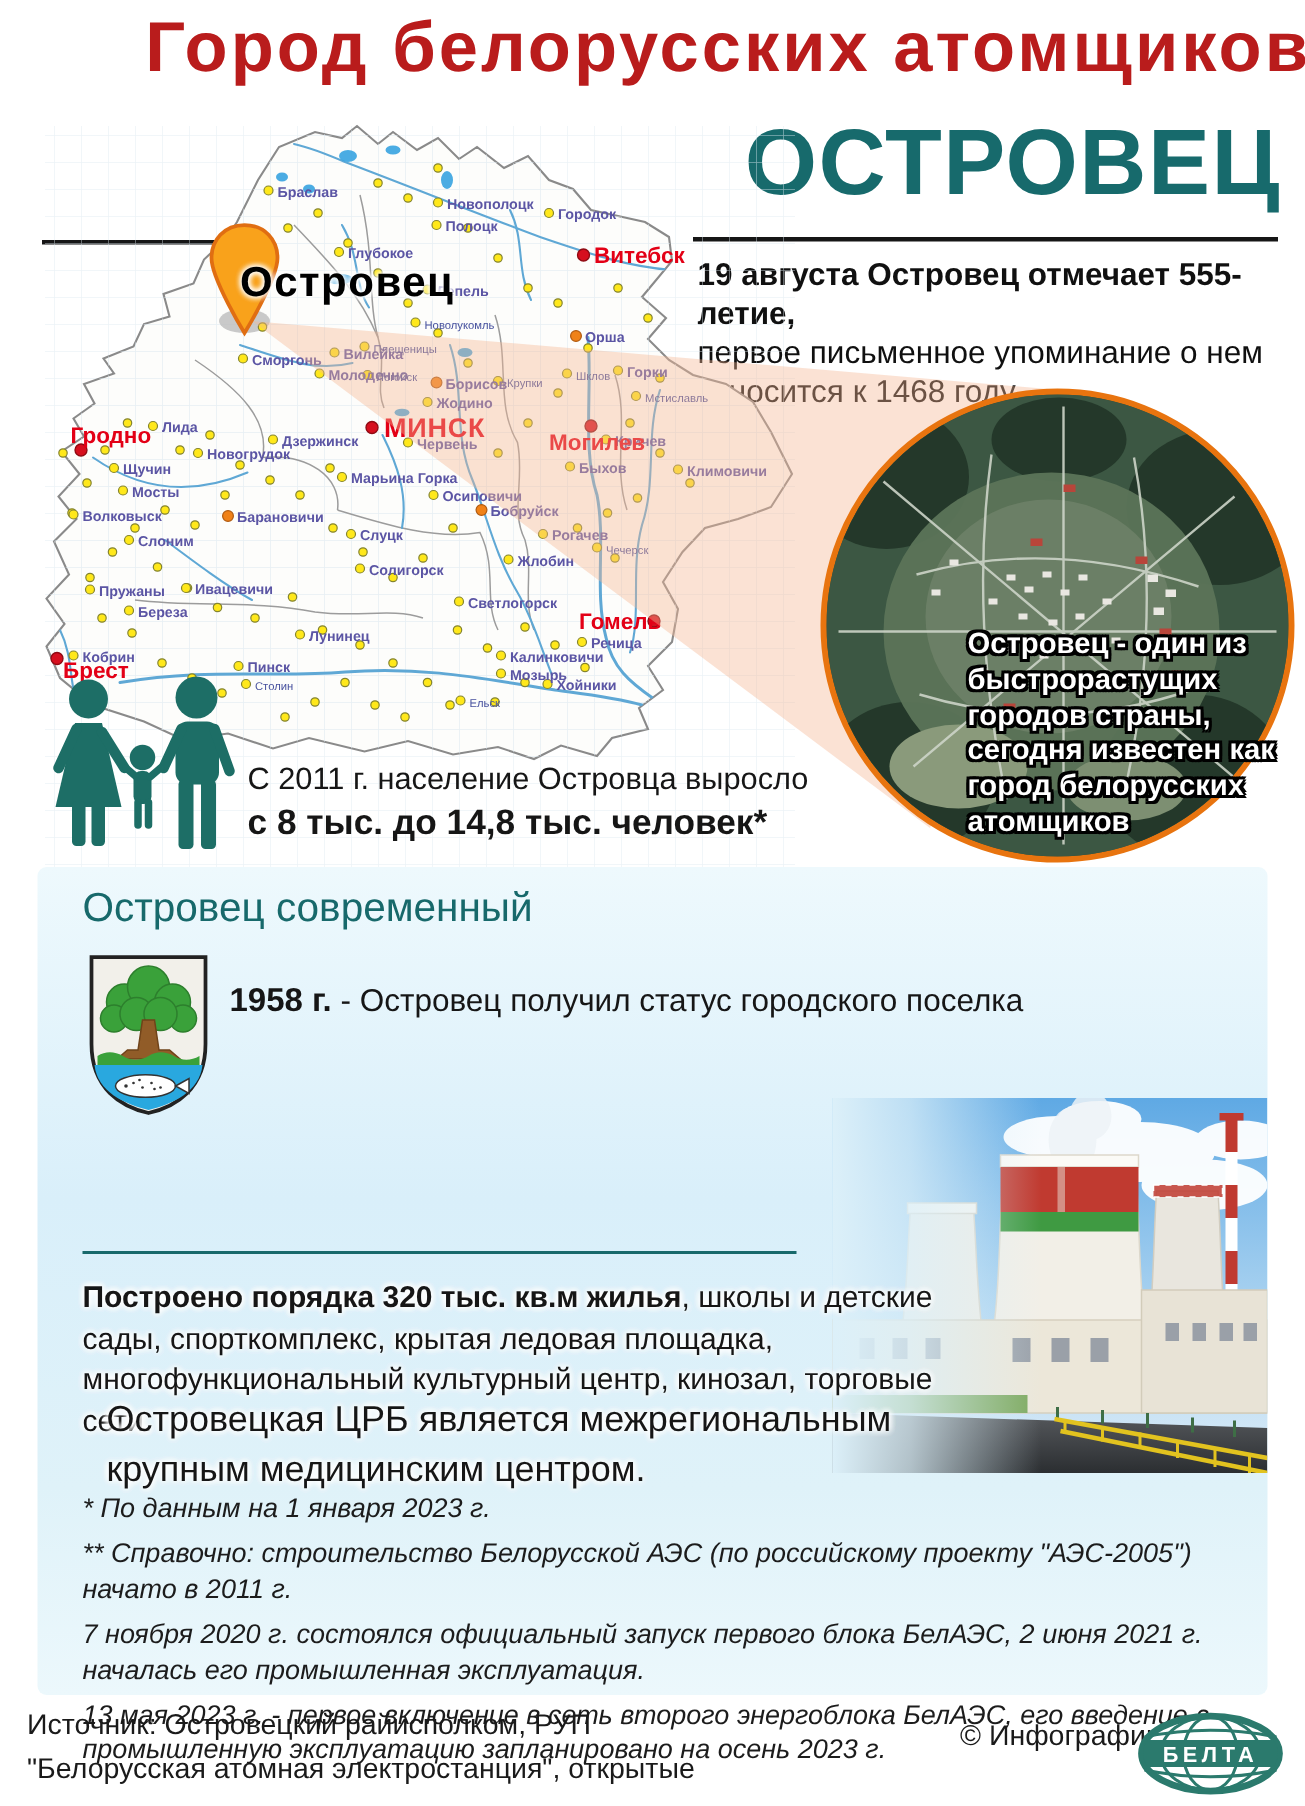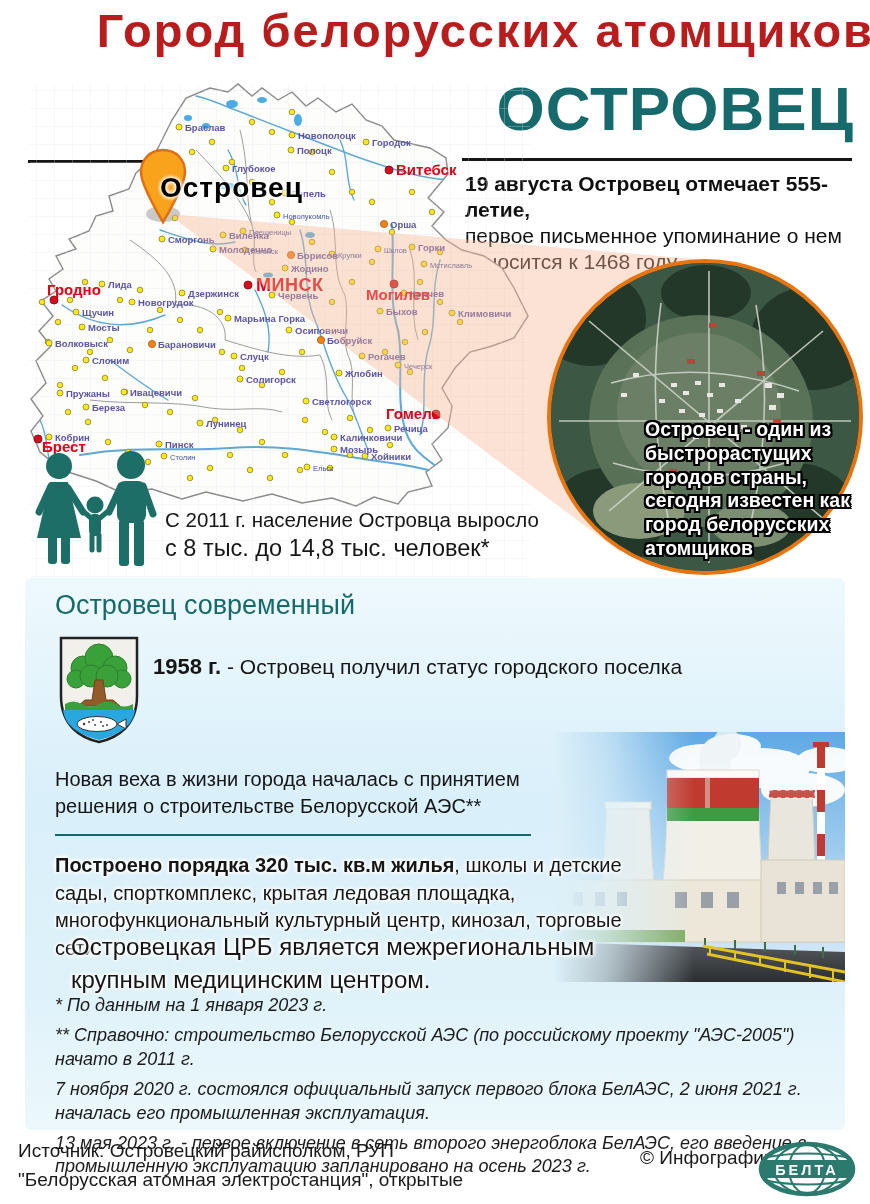--- a/index.html
+++ b/index.html
@@ -38,21 +38,21 @@
     border:4px solid #e8740f;overflow:hidden;background:#36503c;box-sizing:border-box}
   .sat-caption{left:645px;top:418px;width:230px;font-size:19.5px;font-weight:700;
     line-height:1.22;color:#fff;
     text-shadow:-2px -2px 0 #000,2px -2px 0 #000,-2px 2px 0 #000,2px 2px 0 #000,
       0 -2px 0 #000,0 2px 0 #000,-2px 0 0 #000,2px 0 0 #000}
 
   
   .family{left:25px;top:450px;width:142px;height:130px}
   .pop{left:165px;top:508px;color:#161616}
   .pop .l1{font-size:20.5px}
-  .pop .l2{font-size:23.5px;font-weight:400;margin-top:3px}
+  .pop .l2{font-size:23.5px;font-weight:700;margin-top:3px}
 
   
   .panel{left:25px;top:578px;width:820px;height:552px;border-radius:6px;
     background:linear-gradient(180deg,#eef9fd 0%,#d9effa 40%,#dff2f9 75%,#ecf8fc 100%)}
   .panel-h{left:30px;top:12px;font-size:27px;font-weight:400;color:#17696b;position:absolute}
   .coat{left:30px;top:56px;position:absolute}
   .miles{left:128px;top:76px;position:absolute;font-size:21px;color:#161616}
   .miles .row{margin-bottom:13px}
   .miles b{font-size:22px}
   .npp-intro{left:30px;top:188px;width:478px;position:absolute;font-size:20px;line-height:1.35;color:#161616}
@@ -468,21 +468,20 @@
     </g>
   </svg>
 
   <div class="miles">
     <div class="row">
       <b>1958 г.</b>
       <span>- Островец получил статус городского поселка</span>
     </div>
   </div>
 
-  <div class="npp-intro">Новая веха в жизни города началась с принятием решения о строительстве Белорусской АЭС**</div>
   <div class="divider"></div>
 
   <div class="photo">
     <svg width="290" height="250" viewBox="0 0 290 250">
       <defs>
         <linearGradient id="sky" x1="0" y1="0" x2="0" y2="1">
           <stop offset="0" stop-color="#5fa9e4"></stop>
             <stop offset=".55" stop-color="#a9d2f0"></stop>
             <stop offset="1" stop-color="#ddedf8"></stop>
         </linearGradient>

